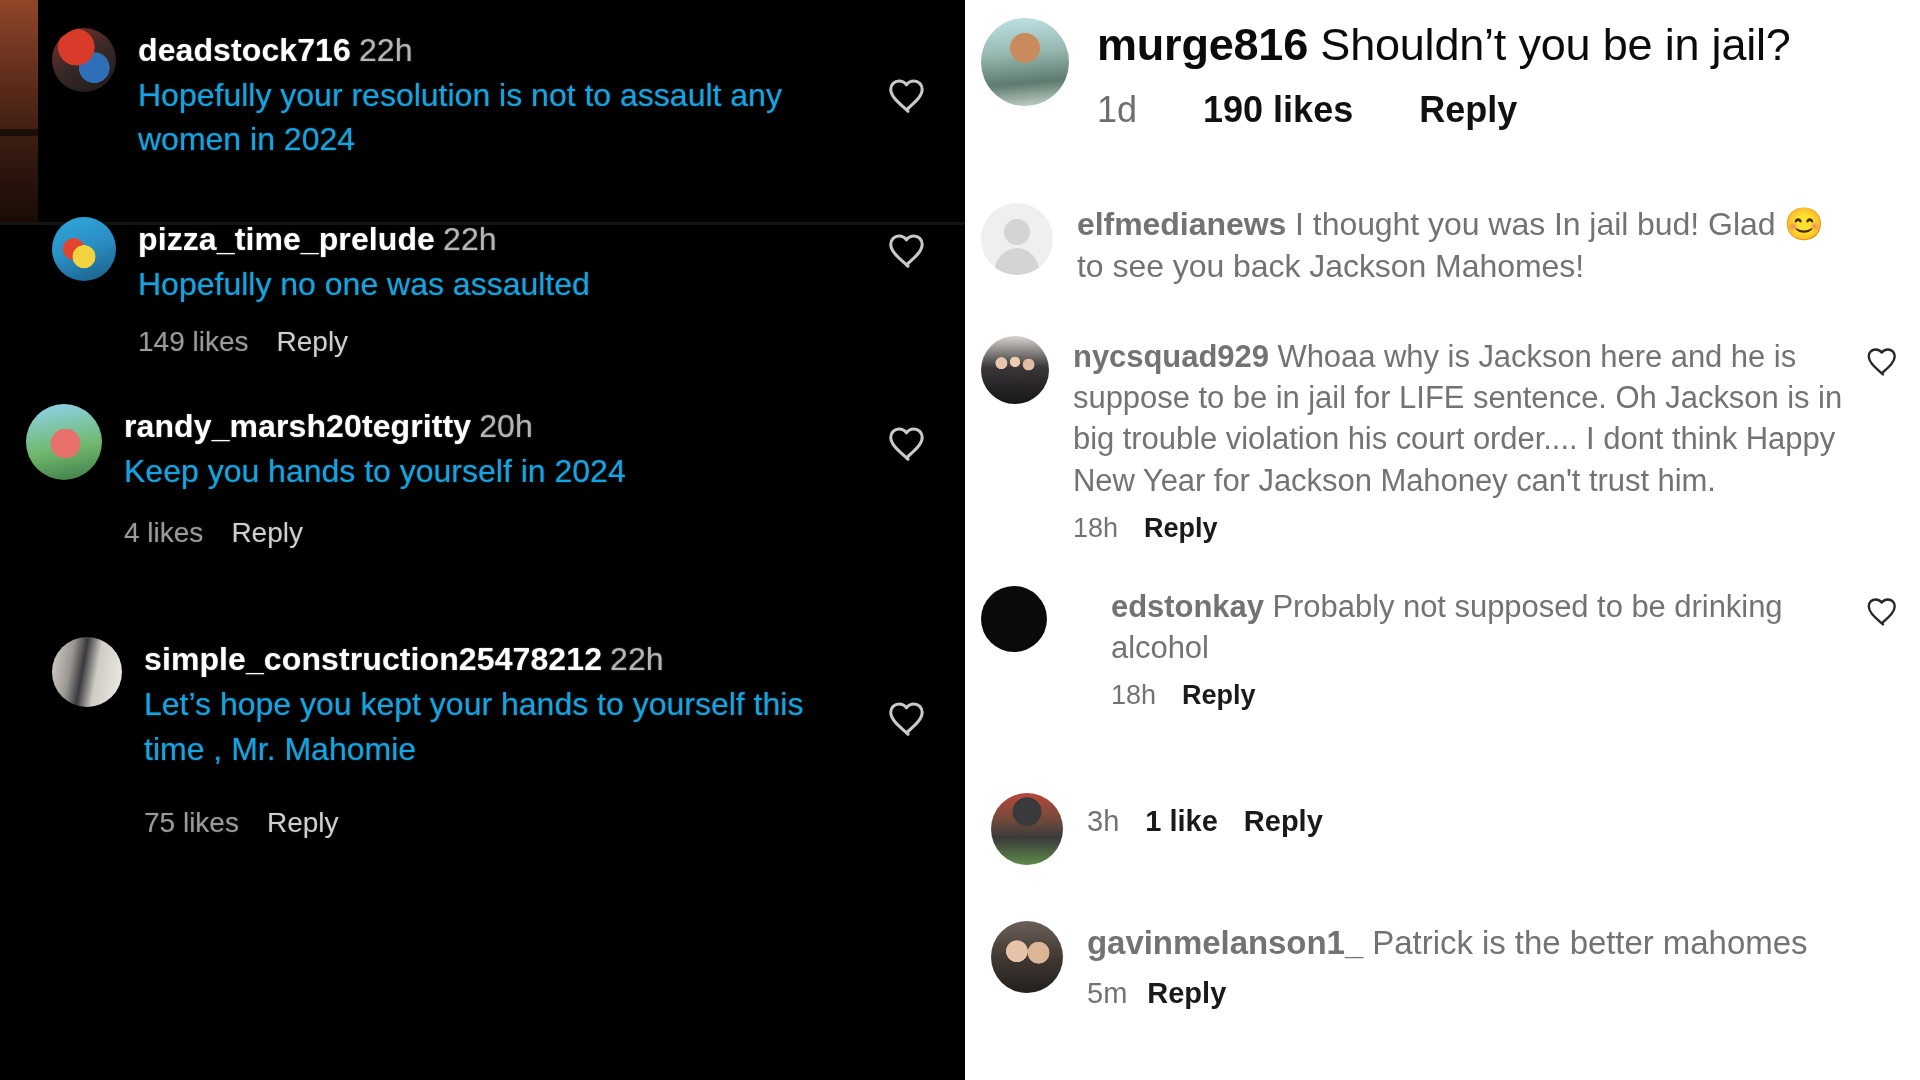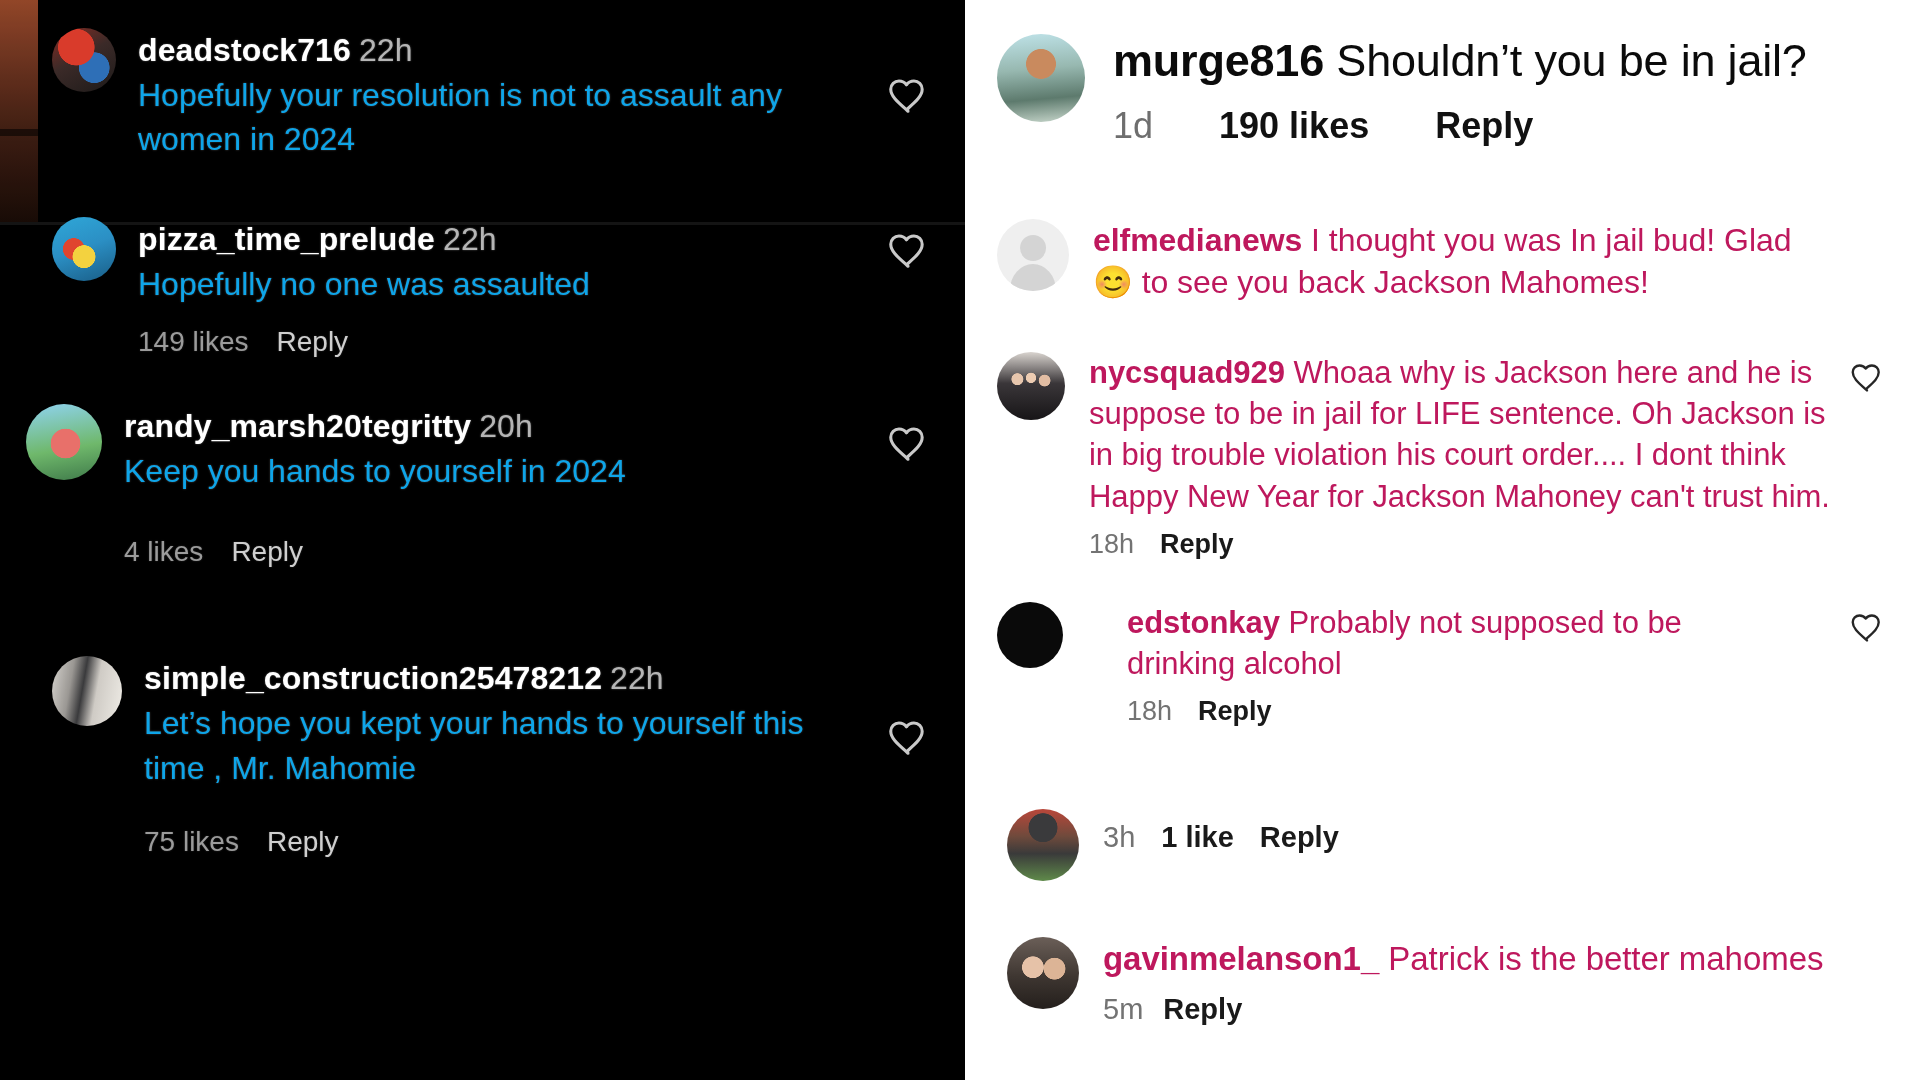--- a/index.html
+++ b/index.html
@@ -99,21 +99,21 @@
   }
   .d-heart svg { width: 46px; height: 46px; display:block; }
 
   
   .panel-light {
     position: relative;
     flex: 1 1 auto;
     height: 1080px;
     background: #ffffff;
     overflow: hidden;
-    padding: 16px;
+    padding: 0;
   }
   .l-top {
     display: flex;
     align-items: flex-start;
     padding: 18px 20px 0 16px;
   }
   .l-top-avatar {
     flex: 0 0 auto;
     width: 88px; height: 88px;
     border-radius: 50%;
@@ -154,21 +154,21 @@
     border-radius: 50%;
     overflow: hidden;
     margin-right: 24px;
     background: #dbdbdb;
     position: relative;
   }
   .l-body { flex: 1 1 auto; min-width: 0; }
   .l-text {
     font-size: 31px;
     line-height: 1.33;
-    color: #be185d;
+    color: #737373;
     letter-spacing: -.05px;
   }
   .l-text .uname { font-weight: 700; }
   .l-meta {
     margin-top: 12px;
     display: flex;
     align-items: baseline;
     gap: 26px;
     font-size: 27px;
     color: #737373;
@@ -281,21 +281,21 @@
         </div>
       </div>
 
       <div class="d-comment" style="padding-top:46px; padding-left:26px;">
         <div class="d-avatar av-randy" style="width:76px;height:76px;"></div>
         <div class="d-body">
           <div class="d-head">
             <span class="d-user">randy_marsh20tegritty</span><span class="d-time">20h</span>
           </div>
           <div class="d-text">Keep you hands to yourself in 2024</div>
-          <div class="d-meta" style="margin-top:43px;">
+          <div class="d-meta" style="margin-top:24px;">
             <span>4 likes</span>
             <span class="d-reply">Reply</span>
           </div>
         </div>
         <div class="d-heart" style="margin-top:16px;">
           <svg viewBox="0 0 24 24" fill="none" stroke="#c9c9c9" stroke-width="1.6" stroke-linecap="round" stroke-linejoin="round">
               <path d="M12 20.5l-1.3-1.2C6 15.1 3 12.4 3 9A4.3 4.3 0 0 1 7.3 4.7c1.6 0 3.1.8 3.9 2 .8-1.2 2.3-2 3.9-2A4.3 4.3 0 0 1 19.4 9c0 3.4-3 6.1-7.7 10.3L12 20.5z"></path>
             </svg>
         </div>
       </div>

